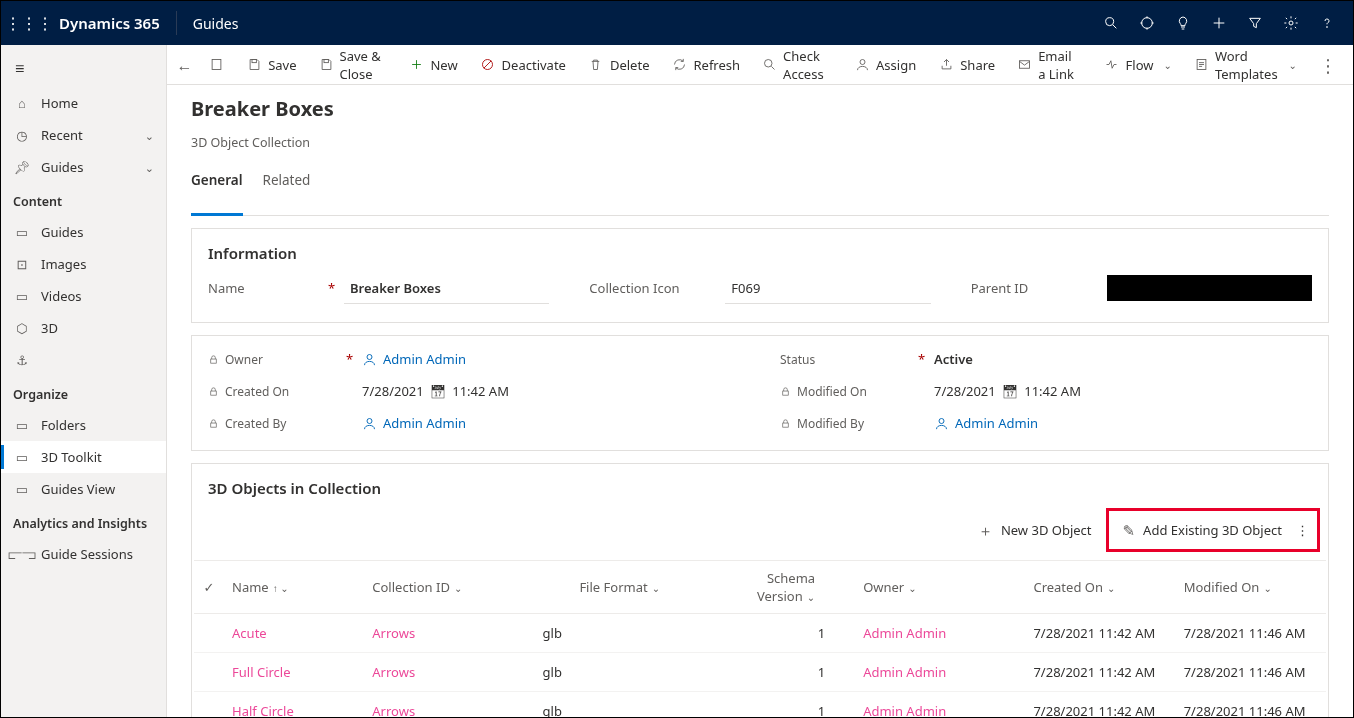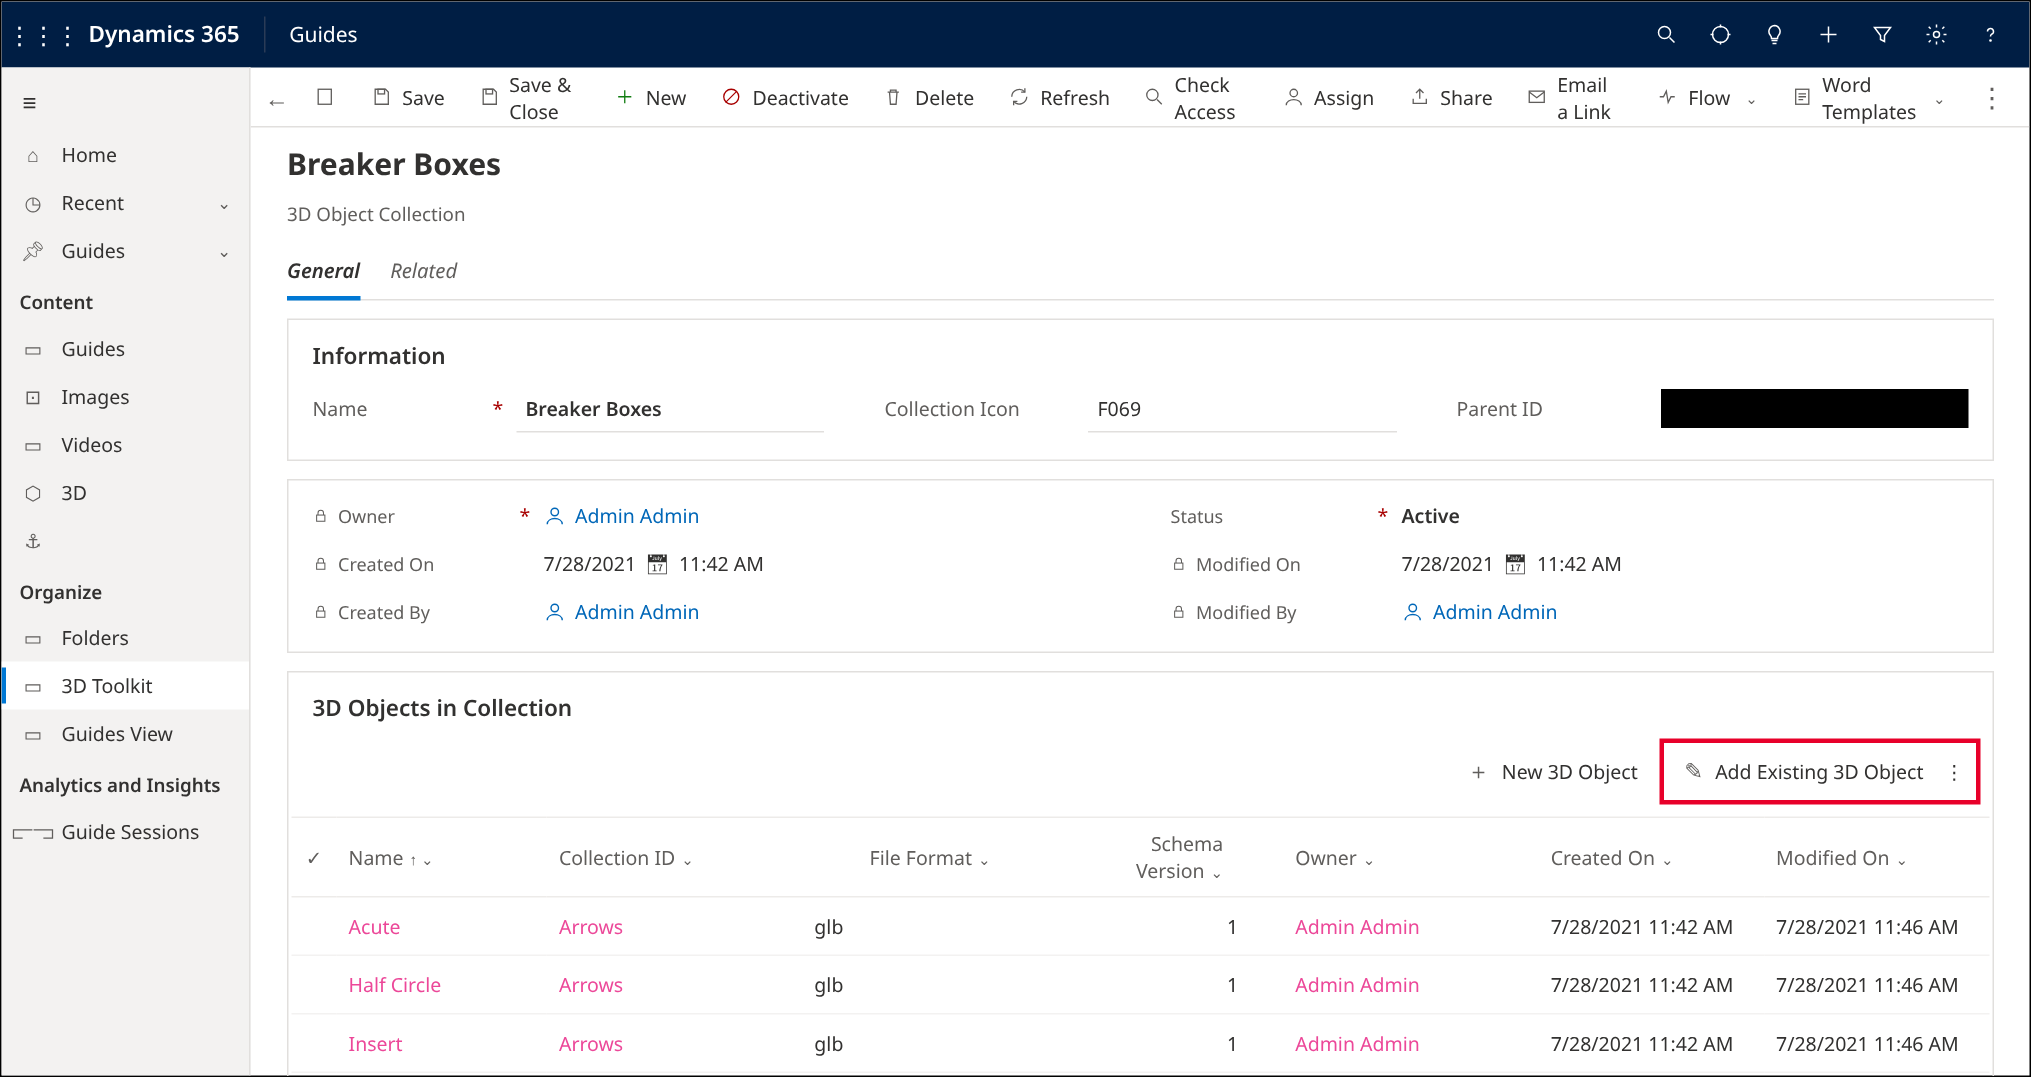--- a/index.html
+++ b/index.html
@@ -32,21 +32,21 @@
   .cmdbar .cmd .ci svg { width:15px; height:15px; stroke:#605e5c; fill:none; stroke-width:1.4;}
   .cmdbar .cmd.new .ci svg { stroke:#107c10;}
   .cmdbar .cmd.deact .ci svg { stroke:#a80000;}
   .cmdbar .cmd .chev2 { margin-left:4px; font-size:10px; color:#605e5c;}
   .cmdbar .dots { padding:6px 10px; cursor:pointer; color:#605e5c; font-size:18px;}
   
   .page { padding:10px 24px 0; overflow-y:auto; flex:1;}
   .page h1 { font-size:20px; font-weight:700;}
   .page .sub2 { font-size:12.5px; color:#605e5c; margin-top:12px;}
   .tabs { display:flex; gap:20px; margin-top:14px; border-bottom:1px solid #e1dfdd;}
-  .tabs .tab { padding:6px 0 8px; cursor:pointer; font-size:13.5px; color:#605e5c;font-style:italic;}
+  .tabs .tab { padding:6px 0 24px; cursor:pointer; font-size:13.5px; color:#605e5c;}
   .tabs .tab.active { color:#323130; font-weight:600; border-bottom:3px solid #0078d4; margin-bottom:-1px;}
   
   .card { border:1px solid #e1dfdd; margin-top:12px; padding:14px 16px 18px; }
   .card h2 { font-size:15px; font-weight:600; margin-bottom:12px;}
   .inforow { display:flex; gap:40px;}
   .infocol { flex:1; display:flex; align-items:flex-start; gap:10px;}
   .infocol .lbl { width:110px; font-size:13px; color:#605e5c; padding-top:4px;}
   .infocol .req { color:#a80000; padding-top:4px; width:6px;}
   .infocol .val { flex:1; border-bottom:1px solid #e1dfdd; padding:4px 6px 6px; font-size:13px; min-height:26px; font-weight:600;}
   .infocol.black .val { background:#000; height:22px; border:none;}
@@ -470,20 +470,30 @@
             <th class="sv"><span>Schema Version</span><span class="sort">⌄</span></th>
             <th class="own"><span>Owner</span><span class="sort">⌄</span></th>
             <th class="co"><span>Created On</span><span class="sort">⌄</span></th>
             <th class="mo"><span>Modified On</span><span class="sort">⌄</span></th>
           </tr>
             </thead>
           <tbody id="objrows">
               <tr>
                 <td class="chk"></td>
                 <td class="link">Acute</td>
+                <td class="link">Arrows</td>
+                <td>glb</td>
+                <td class="num">1</td>
+                <td class="link">Admin Admin</td>
+                <td>7/28/2021 11:42 AM</td>
+                <td>7/28/2021 11:46 AM</td>
+              </tr>
+              <tr>
+                <td class="chk"></td>
+                <td class="link">Full Circle</td>
                 <td class="link">Arrows</td>
                 <td>glb</td>
                 <td class="num">1</td>
                 <td class="link">Admin Admin</td>
                 <td>7/28/2021 11:42 AM</td>
                 <td>7/28/2021 11:46 AM</td>
               </tr>
               <tr>
                 <td class="chk"></td>
                 <td class="link">Half Circle</td>

